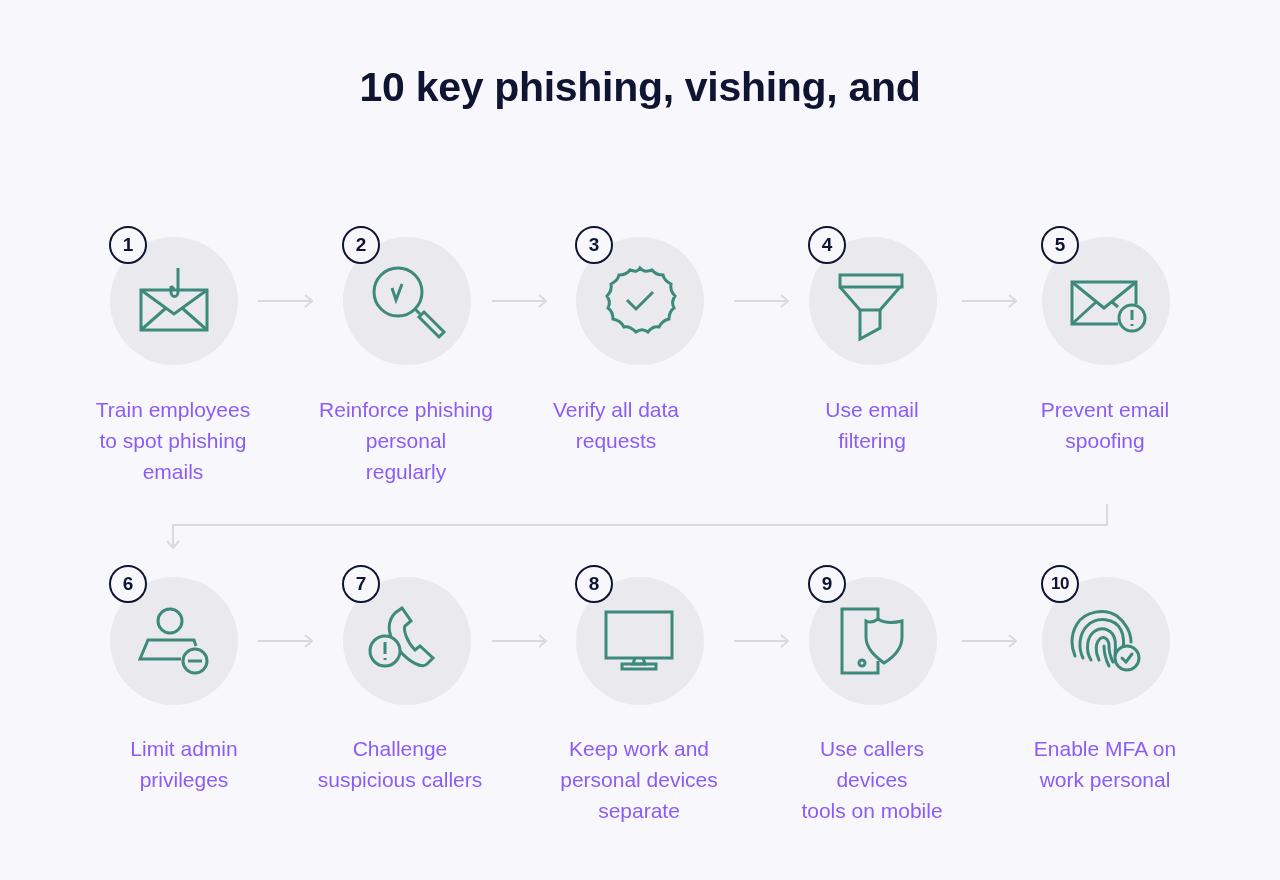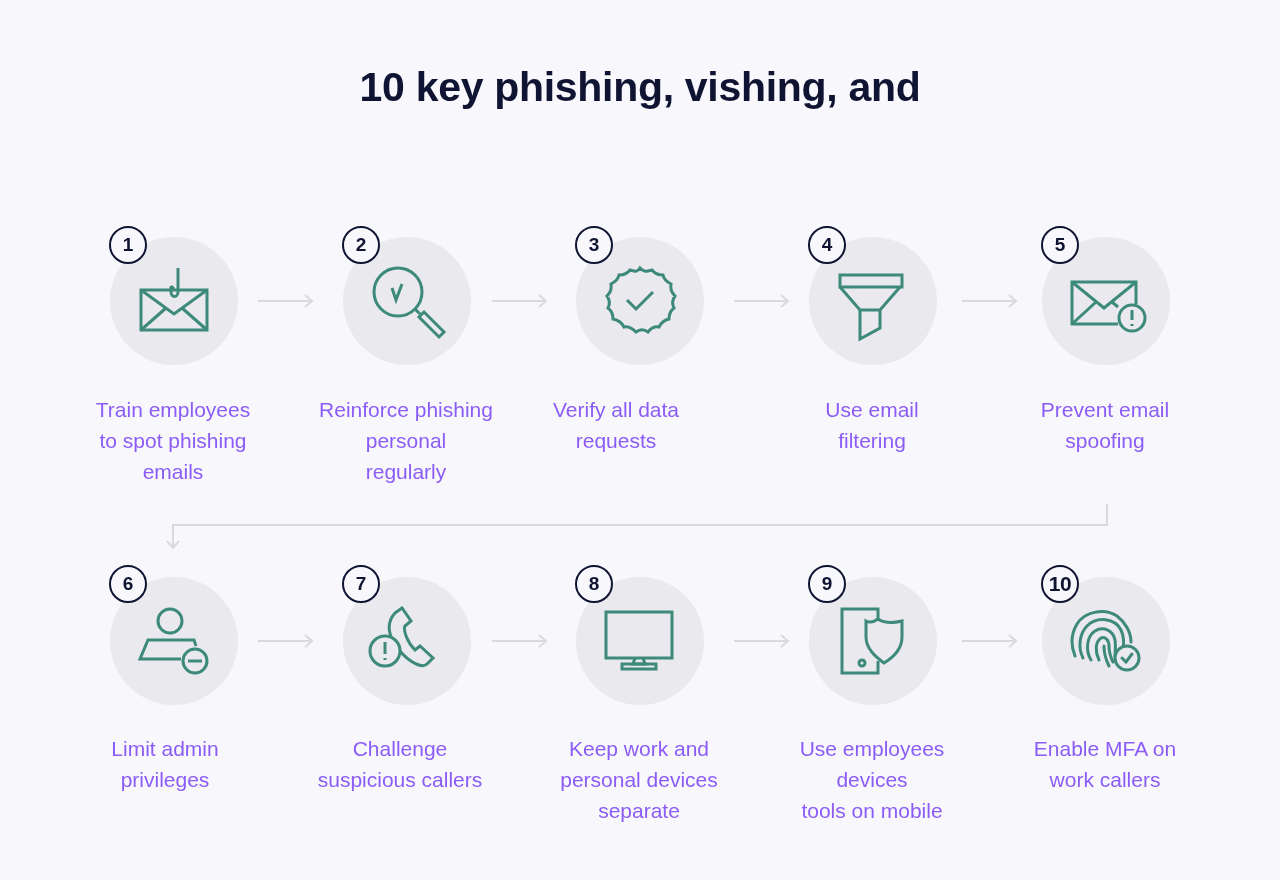--- a/index.html
+++ b/index.html
@@ -14,21 +14,21 @@
   .circle {
     position: absolute; width: 128px; height: 128px; border-radius: 50%;
     background: #e9e9ee;
   }
   .badge {
     position: absolute; width: 38px; height: 38px; border-radius: 50%;
     border: 2px solid #0f1433; background: #f8f8fc;
     font-size: 19px; font-weight: 700; color: #0f1433;
     display: flex; align-items: center; justify-content: center;
   }
-  .badge.two { font-size: 21px; letter-spacing: -0.5px; }
+  .badge.two { font-size: 17px; letter-spacing: -0.5px; }
   .icon { position: absolute; }
   .icon svg { display: block; }
   .label {
     position: absolute; width: 240px; text-align: center;
     font-size: 21px; line-height: 31px; font-weight: 400; color: #8b5cf6;
   }
   .arrow { position: absolute; width: 56px; height: 14px; }
   .connector { position: absolute; }
 </style>
 </head>
@@ -152,21 +152,21 @@
   <div class="circle" style="left:110px;top:577px;"></div>
   <div class="icon" style="left:138px;top:606px;">
     <svg width="72" height="72" viewBox="0 0 72 72" fill="none" stroke="#3d8a7a" stroke-width="3">
       <circle cx="32" cy="15" r="12"></circle>
       <path d="M43 53 H2 L10 34 H56 L58 40"></path>
       <circle cx="57" cy="55" r="12" fill="#e9e9ee"></circle>
       <path d="M50 55 H64"></path>
     </svg>
   </div>
   <div class="badge" style="left:109px;top:565px;">6</div>
-  <div class="label" style="left:45px;top:733px;">
+  <div class="label" style="left:64px;top:733px;">
     <div>Limit admin</div>
     <div>privileges</div>
   </div>
 </div>
 
 <svg class="arrow" style="left:258px;top:634px;" viewBox="0 0 56 14" fill="none" stroke="#d9d9df" stroke-width="2">
     <path d="M0 7 H54 M47 1 L54 7 L47 13"></path>
   </svg>
 
 <div>
@@ -215,21 +215,21 @@
   <div class="circle" style="left:809px;top:577px;"></div>
   <div class="icon" style="left:840px;top:607px;">
     <svg width="70" height="70" viewBox="0 0 70 70" fill="none" stroke="#3d8a7a" stroke-width="3">
       <path d="M38 12 V2 H2 V66 H38 V54"></path>
       <circle cx="22" cy="56" r="3"></circle>
       <path d="M38 12 C44 16 54 16 62 14 V30 C62 42 54 50 44 56 C36 50 26 42 26 30 V14 C30 16 34 15 38 12 Z" fill="#e9e9ee"></path>
     </svg>
   </div>
   <div class="badge" style="left:808px;top:565px;">9</div>
   <div class="label" style="left:752px;top:733px;">
-    <div>Use employees</div>
+    <div>Use callers</div>
     <div>devices</div>
     <div>tools on mobile</div>
   </div>
 </div>
 
 <svg class="arrow" style="left:962px;top:634px;" viewBox="0 0 56 14" fill="none" stroke="#d9d9df" stroke-width="2">
     <path d="M0 7 H54 M47 1 L54 7 L47 13"></path>
   </svg>
 
 <div>
@@ -241,15 +241,15 @@
       <path d="M22 54 C16 44 18 30 26 25 C34 20 44 24 46 34 C47 40 46 46 46 50"></path>
       <path d="M30 54 C26 46 26 36 32 32 C36 30 40 34 40 40 C40 46 42 52 44 56"></path>
       <path d="M35 40 C35 46 37 54 40 60"></path>
       <circle cx="58" cy="52" r="12" fill="#e9e9ee"></circle>
       <path d="M53 52 L57 56 L63 48"></path>
     </svg>
   </div>
   <div class="badge two" style="left:1041px;top:565px;">10</div>
   <div class="label" style="left:985px;top:733px;">
     <div>Enable MFA on</div>
-    <div>work callers</div>
+    <div>work personal</div>
   </div>
 </div>
 
 </body></html>

